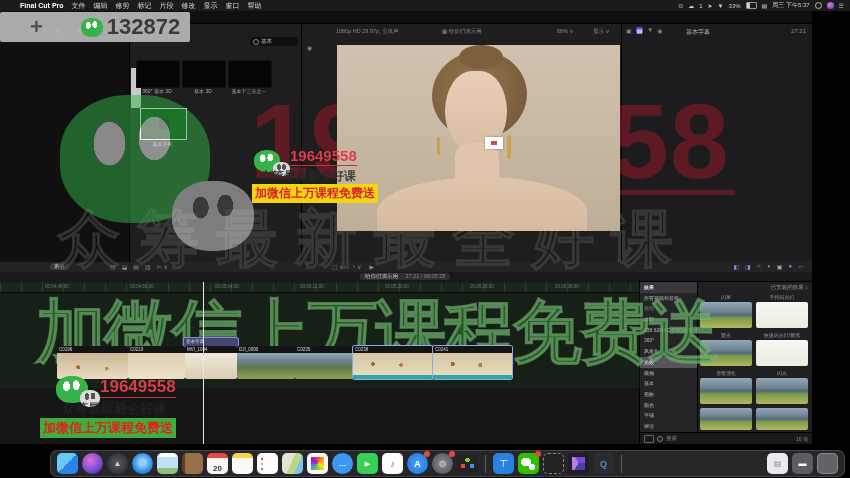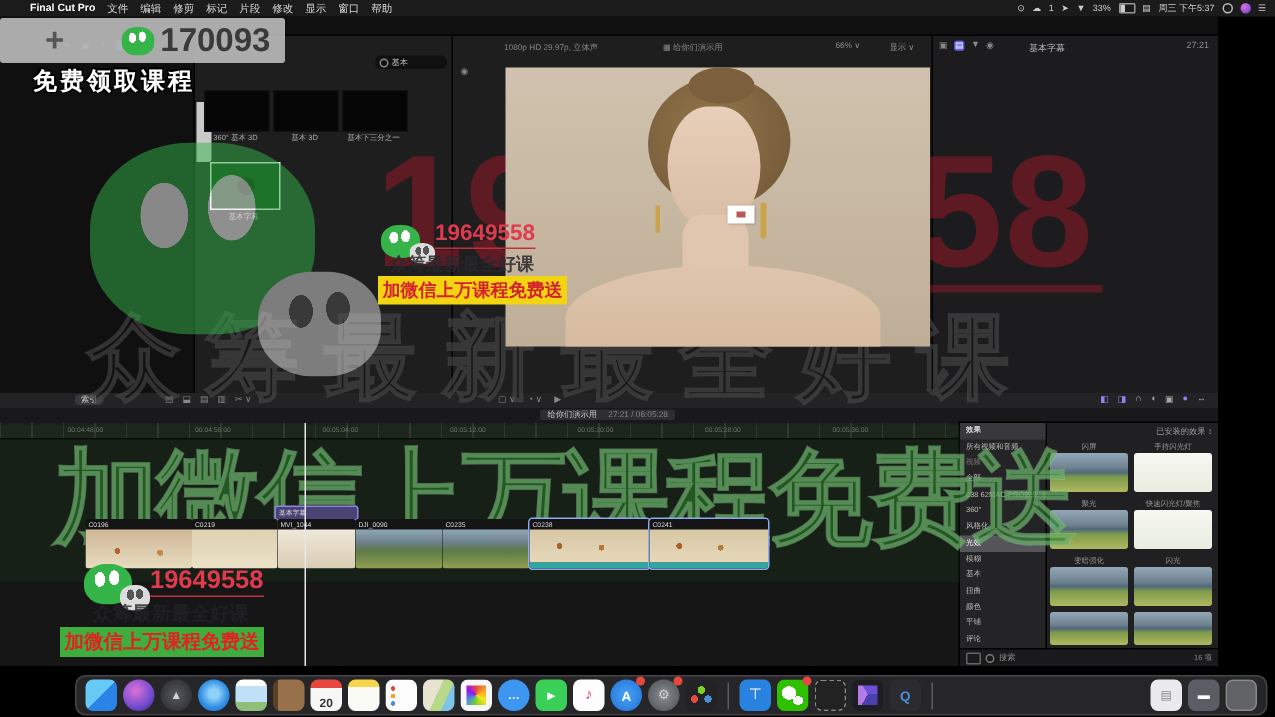--- a/index.html
+++ b/index.html
@@ -315,23 +315,22 @@
     <div class="wcb" style="left:18px;top:4px;width:32px;height:27px;background:radial-gradient(ellipse 3.5px 5px at 33% 38%,#fff 98%,transparent),radial-gradient(ellipse 3.5px 5px at 63% 34%,#fff 98%,transparent),#35b44a;"></div>
     <div class="wcb" style="left:42px;top:18px;width:20px;height:17px;background:radial-gradient(ellipse 2.5px 3.5px at 35% 38%,#555 98%,transparent),radial-gradient(ellipse 2.5px 3.5px at 65% 35%,#555 98%,transparent),#dcdcdc;"></div>
     <div class="abs wm-num" style="left:62px;top:6px;font-size:17px;">19649558</div>
     <div class="abs wm-l1" style="left:24px;top:28px;font-size:13px;color:rgba(35,35,40,.8);">众筹最新最全好课</div>
     <div class="abs wm-l2" style="left:2px;top:46px;font-size:13px;background:#3fae3f;color:#e02222;">加微信上万课程免费送</div>
   </div>
 
   <div class="abs" style="left:0;top:12px;width:190px;height:30px;background:rgba(183,183,183,.93);border-radius:2px;z-index:22;display:flex;align-items:center;">
     <span style="font-size:22px;font-weight:bold;color:#555;margin-left:30px;">+</span>
     <span class="wcb" style="position:static;width:22px;height:19px;margin-left:38px;flex:none;background:radial-gradient(ellipse 2.5px 3.5px at 33% 38%,#fff 98%,transparent),radial-gradient(ellipse 2.5px 3.5px at 63% 34%,#fff 98%,transparent),#35b44a;display:inline-block;border-radius:45%;"></span>
-    <span style="font-size:22px;font-weight:bold;color:#3a3a3a;margin-left:4px;">170093</span>
-  </div>
-  <div class="abs" style="left:22px;top:44px;font-size:16px;font-weight:bold;color:#fff;letter-spacing:2px;z-index:22;text-shadow:1px 1px 0 #000,-1px 1px 0 #000,1px -1px 0 #000,-1px -1px 0 #000;">免费领取课程</div>
+    <span style="font-size:22px;font-weight:bold;color:#3a3a3a;margin-left:4px;">132872</span>
+  </div>
 
   <div id="dock" class="abs">
     <div class="dk" style="background:linear-gradient(135deg,#67c9f5 50%,#2a84e8 50%);"></div>
     <div class="dk rnd" style="background:radial-gradient(circle at 40% 35%,#e070d8,#7a4fd0 55%,#35248f);"></div>
     <div class="dk rnd" style="background:radial-gradient(circle,#55585e,#26282c);color:#cfd3da;font-size:8px;">▲</div>
     <div class="dk rnd" style="background:radial-gradient(circle at 50% 45%,#8fd0f7 20%,#2f8de4 60%,#1a6fd4);"></div>
     <div class="dk" style="background:linear-gradient(#fff 20%,#bfe0f7 20% 70%,#8ec07a 70%);"></div>
     <div class="dk" style="background:linear-gradient(90deg,#5d4027 15%,#96714a 15%);"></div>
     <div class="dk" style="background:linear-gradient(#e8473f 26%,#f7f7f7 26%);color:#333;font-size:8px;font-weight:bold;align-items:flex-end;padding-bottom:1px;box-sizing:border-box;">20</div>
     <div class="dk" style="background:linear-gradient(#f5d54a 25%,#fbfbf6 25%);"></div>

